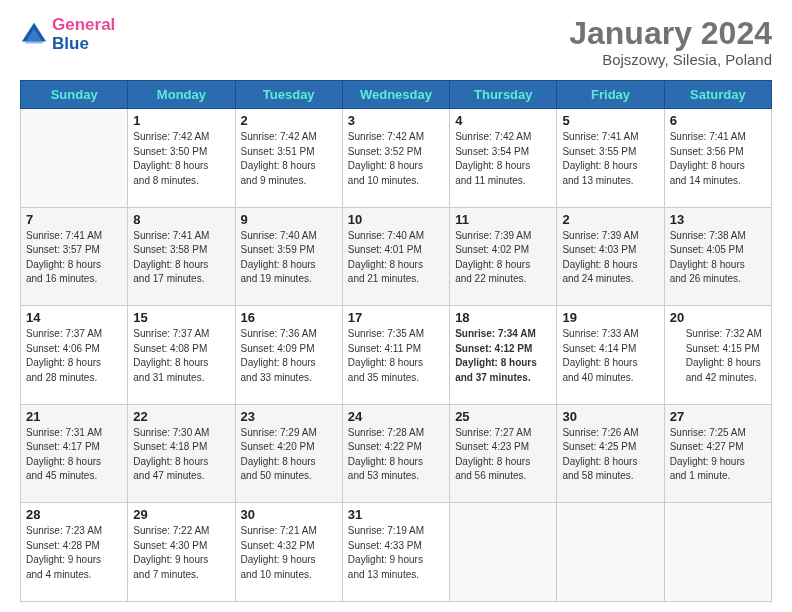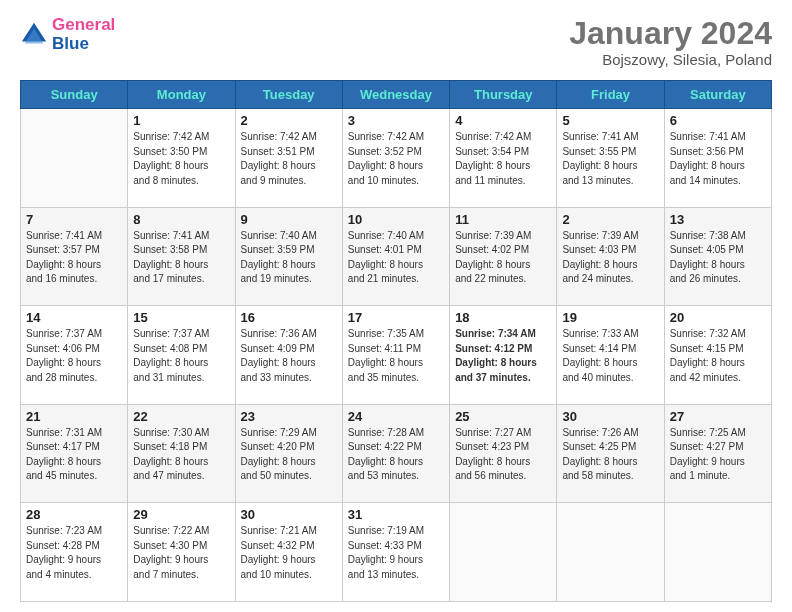--- a/index.html
+++ b/index.html
@@ -258,21 +258,21 @@
           </td>
           <td>
             <span class="day-number">19</span>
             <div class="day-info" style="white-space: pre-line;">Sunrise: 7:33 AM
 Sunset: 4:14 PM
 Daylight: 8 hours
 and 40 minutes.</div>
           </td>
           <td>
             <span class="day-number">20</span>
-            <div class="day-info" style="white-space: pre-line;">Sunrise: 7:32 AM
+            <div class="day-info" style="white-space: pre-line; margin-left: 16px;">Sunrise: 7:32 AM
 Sunset: 4:15 PM
 Daylight: 8 hours
 and 42 minutes.</div>
           </td>
         </tr>
         <tr>
           <td>
             <span class="day-number">21</span>
             <div class="day-info" style="white-space: pre-line;">Sunrise: 7:31 AM
 Sunset: 4:17 PM

